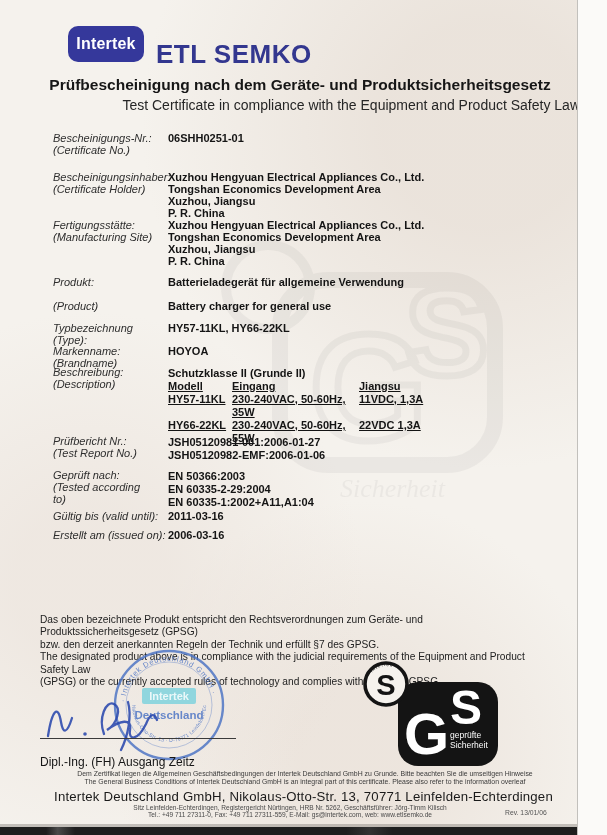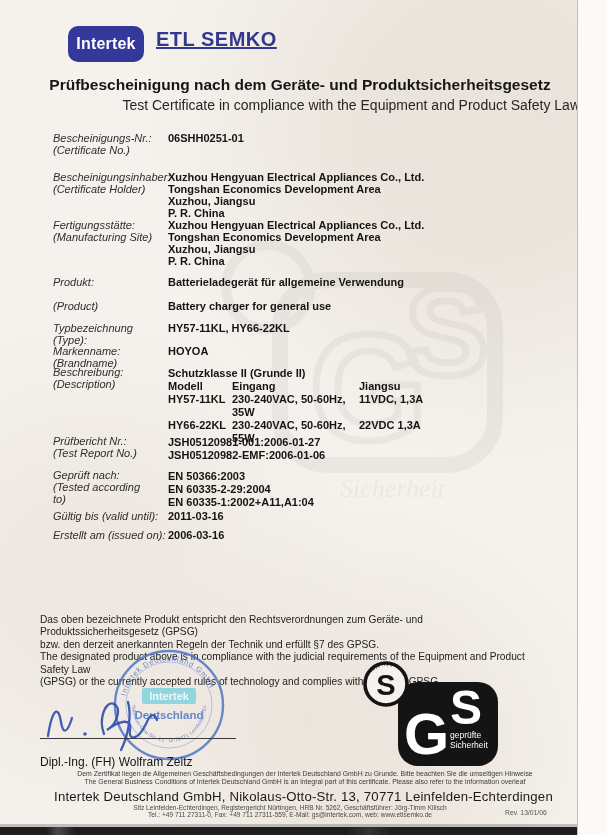--- a/index.html
+++ b/index.html
@@ -18,37 +18,37 @@
   .edge-right { position:absolute; left:577px; top:0; width:30px; height:835px;
     background:#fbfaf8; border-left:1px solid #c2c0bc; }
   .edge-bottom { position:absolute; left:0; bottom:0; width:577px; height:8px;
     background:linear-gradient(90deg,#1e1e1e 0%,#1e1e1e 8%,#4a4a4a 10%,#1e1e1e 13%,#1e1e1e 60%,#333 64%,#1e1e1e 68%,#1e1e1e 100%); }
   .edge-bottom-soft { position:absolute; left:0; bottom:8px; width:577px; height:3px; background:rgba(120,115,110,.4); }
 
   
   .logo-box { position:absolute; left:68px; top:26px; width:76px; height:36px;
     background:#35389b; border-radius:10px; display:flex; align-items:center; justify-content:center; }
   .logo-box span { color:#fff; font-size:16px; font-weight:bold; letter-spacing:.2px; }
-  .brand-text { position:absolute; left:156px; top:28px; font-size:20px; font-weight:bold;
-    color:#33378f; letter-spacing:.5px;text-decoration:underline; }
+  .brand-text { position:absolute; left:156px; top:39px; font-size:26px; font-weight:bold;
+    color:#33378f; letter-spacing:.5px; }
 
   .title { position:absolute; left:20px; top:76px; width:560px; text-align:center; }
   .title .t1 { font-size:15.5px; font-weight:bold; color:#161616; }
   .title .t2 { font-size:14px; color:#262626; margin-top:3px;text-align:right; }
 
   
   .row { position:absolute; left:0; width:577px; }
   .lbl { position:absolute; left:53px; width:102px; font-style:italic; font-size:11px;
     line-height:11.8px; color:#2e2e2e; }
   .lbl span { display:block; }
   .val { position:absolute; left:168px; width:400px; font-weight:bold; font-size:11px;
     line-height:11.9px; color:#141414; }
   .ml { white-space:pre-line; }
 
-  .desc-grid { display:grid; grid-template-columns:64px 127px auto; width:330px; }
+  .desc-grid { display:grid; grid-template-columns:64px 127px auto; width:330px;text-decoration:underline; }
   .desc-grid span { font-weight:bold; font-size:11px; line-height:13px; }
 
   
   .compliance { position:absolute; left:40px; top:614px; width:500px; font-size:10.2px;
     line-height:12.4px; color:#222; }
   .compliance p { white-space:pre-line; }
 
   
   .sig-line { position:absolute; left:40px; top:738px; width:196px; border-top:1.4px solid #3a3a3a; }
   .sig-company { position:absolute; left:40px; top:741px; font-size:12px; color:#161616; }
@@ -233,21 +233,21 @@
   <svg class="signature-svg" width="190" height="62" viewBox="0 0 190 62">
     <g fill="none" stroke="#2b49ae" stroke-width="2.3" stroke-linecap="round" opacity="0.88">
       <path d="M8 46 C 12 20, 18 14, 21 32 C 23 44, 27 44, 32 28"></path>
       <circle cx="45" cy="44" r="1.8" fill="#2b49ae" stroke="none"></circle>
       <path d="M64 44 C 58 28, 66 10, 74 14 C 82 18, 77 34, 67 40 C 80 30, 92 28, 90 40 C 88 50, 97 52, 106 34 C 110 24, 114 22, 117 30"></path>
       <path d="M88 12 C 92 26, 88 46, 81 60"></path>
     </g>
   </svg>
 
   <div class="sig-line"></div>
-  <div class="sig-name">Dipl.-Ing. (FH) Wolfram Zeitz</div>
+  <div class="sig-name">Dipl.-Ing. (FH) Ausgang Zeitz</div>
 
   <svg class="gs-logo" width="140" height="112" viewBox="0 0 140 112">
     <defs>
       <path id="badgeArc" d="M 8,26 A 18,18 0 1 1 44,26"></path>
     </defs>
     <rect x="38" y="24" width="100" height="84" rx="20" fill="#141414"></rect>
     <text x="44" y="96" font-size="58" font-weight="bold" fill="#fff" font-family="Liberation Sans, sans-serif">G</text>
     <text x="90" y="66" font-size="48" font-weight="bold" fill="#fff" font-family="Liberation Sans, sans-serif">S</text>
     <text x="90" y="80" font-size="8.5" fill="#fff" font-family="Liberation Sans, sans-serif">geprüfte</text>
     <text x="90" y="90" font-size="8.5" fill="#fff" font-family="Liberation Sans, sans-serif">Sicherheit</text>

